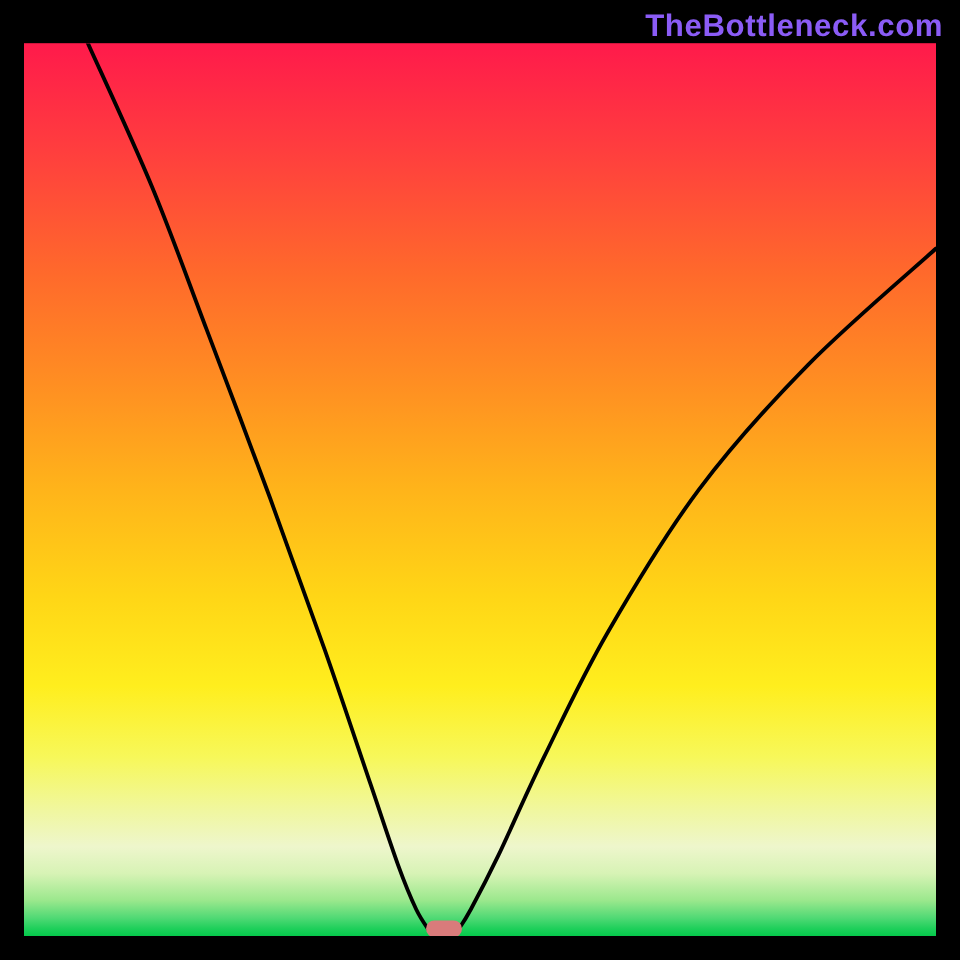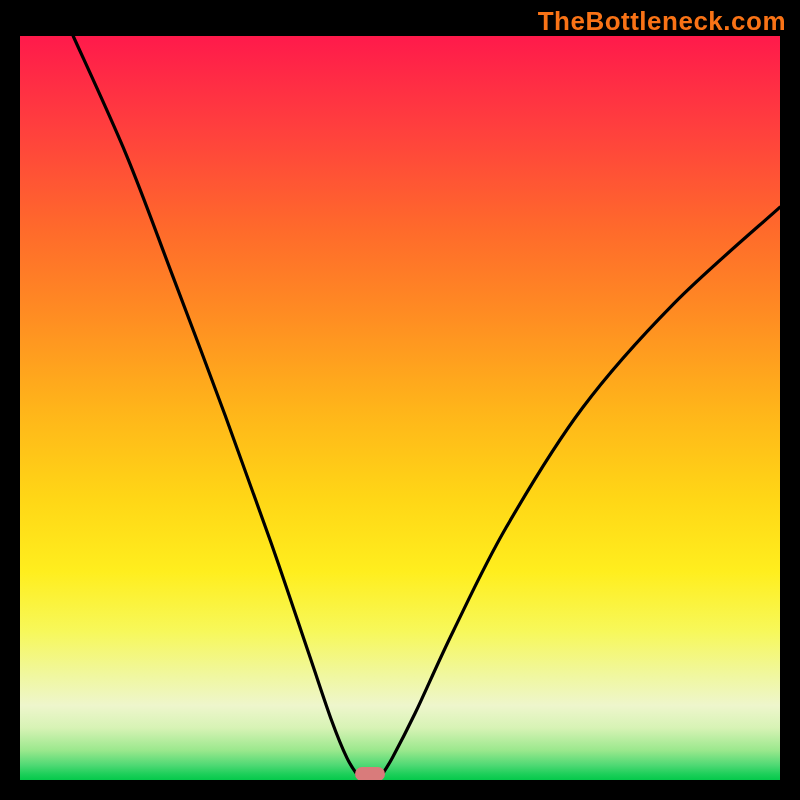--- a/index.html
+++ b/index.html
@@ -10,21 +10,21 @@
     background: #000;
     position: relative;
   }
   .watermark {
     position: absolute;
     top: 6px;
     right: 14px;
     font-family: Arial, Helvetica, sans-serif;
     font-size: 26px;
     font-weight: 600;
-    color: #f97316;
+    color: #8b5cf6;
     letter-spacing: 0.5px;
     z-index: 5;
   }
   .plot {
     position: absolute;
     left: 20px;
     top: 36px;
     width: 760px;
     height: 744px;
     background: linear-gradient(

